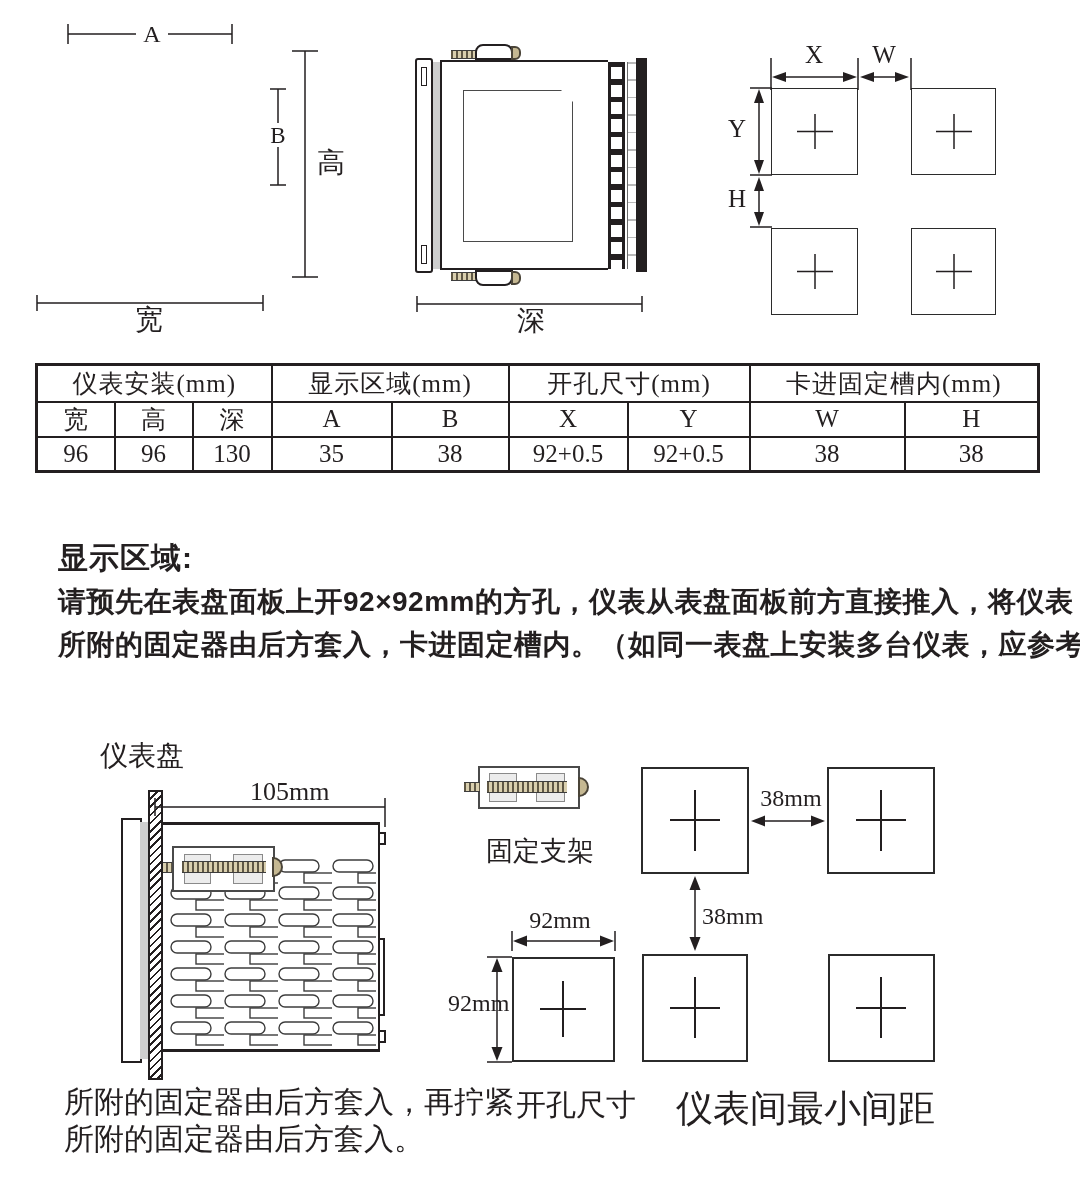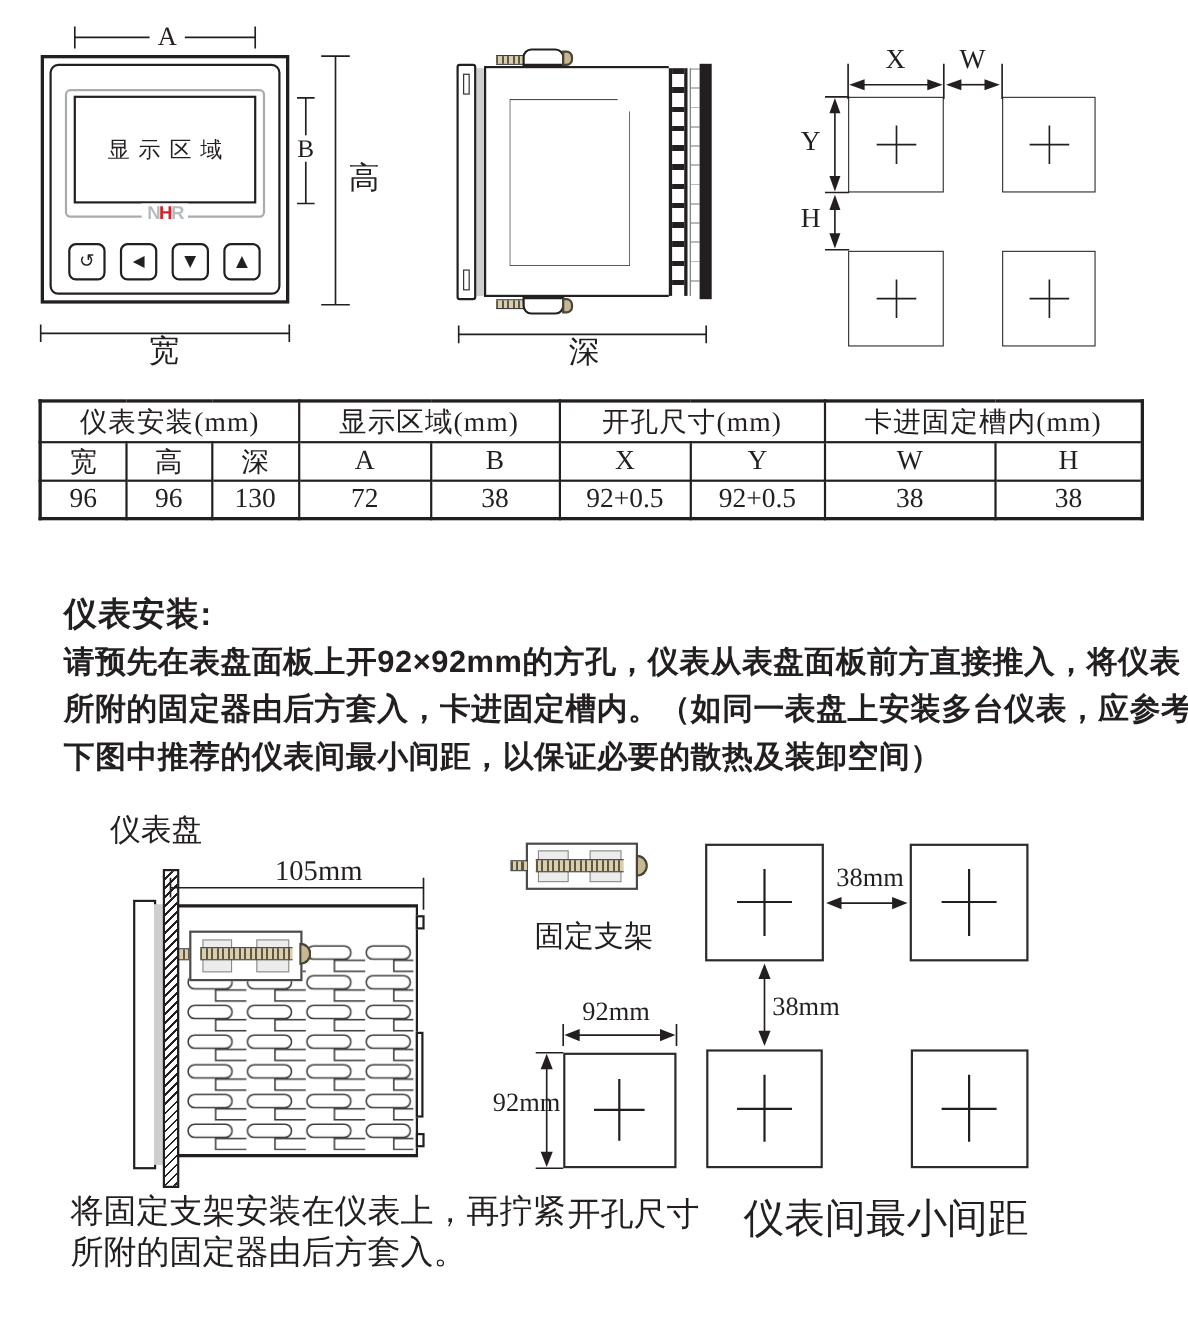--- a/index.html
+++ b/index.html
@@ -70,34 +70,20 @@
   .m-tab { border:2px solid #231f20; background:#fff; }
   #m-bracket { left:172px; top:846px; width:103px; height:46px; border:2px solid #4a4a4a; background:#fff; }
   .grayblock { background:#ececec; border:1.5px solid #8a8a8a; }
   #b2-rect { left:478px; top:766px; width:102px; height:43px; border:2px solid #4a4a4a; background:#fff; }
 </style>
 </head>
 <body>
 
 <div id="page">
 
-  <div class="abs" id="fv-outer">
-    <div id="fv-inner"></div>
-    <div id="fv-bezel"></div>
-    <div id="fv-display" class="ctr serif">
-      <span>显示区域</span>
-    </div>
-    <div id="fv-logo"><span style="color:#b7bcc0">N</span><span style="color:#d2232a">H</span><span style="color:#b7bcc0">R</span></div>
-    <div id="fv-buttons">
-      <div class="fv-btn" style="font-size:17px">↺</div>
-      <div class="fv-btn">◀</div>
-      <div class="fv-btn">▼</div>
-      <div class="fv-btn">▲</div>
-    </div>
-  </div>
 
   <div class="abs" id="sv-gray"></div>
   <div class="abs" id="sv-bezel">
     <div class="sv-slot" style="top:7px"></div>
     <div class="sv-slot" style="bottom:7px"></div>
   </div>
   <div class="abs" id="sv-body"></div>
   <div class="abs" id="sv-innerrect"></div>
   <div class="abs" id="sv-terms"></div>
   <div class="abs" id="sv-comb"></div>
@@ -144,36 +130,35 @@
         <td>B</td>
         <td>X</td>
         <td>Y</td>
         <td>W</td>
         <td>H</td>
       </tr>
       <tr class="vv">
         <td>96</td>
         <td>96</td>
         <td>130</td>
-        <td>72</td>
+        <td>35</td>
         <td>38</td>
         <td>92+0.5</td>
         <td>92+0.5</td>
         <td>38</td>
         <td>38</td>
       </tr>
     </tbody>
       </table>
   </div>
 
-  <div class="abs sansb" id="inst-heading">仪表安装:</div>
+  <div class="abs sansb" id="inst-heading">显示区域:</div>
   <div class="abs sansb" id="inst-body">
     <div>请预先在表盘面板上开92×92mm的方孔，仪表从表盘面板前方直接推入，将仪表</div>
     <div>所附的固定器由后方套入，卡进固定槽内。（如同一表盘上安装多台仪表，应参考</div>
-    <div>下图中推荐的仪表间最小间距，以保证必要的散热及装卸空间）</div>
   </div>
 
   <div class="abs dimlabel serif" style="left:100px;top:742px;font-size:28px">仪表盘</div>
   <div class="abs dimlabel serif" style="left:250px;top:779px;font-size:26px">105mm</div>
 
   <div class="abs" id="m-bezel"></div>
   <div class="abs" id="m-gray"></div>
   <div class="abs" id="m-body"></div>
 
   <svg class="abs" style="left:170px;top:858px" width="206" height="188">
@@ -193,21 +178,21 @@
   <div class="abs" id="m-bracket"></div>
   <div class="abs grayblock" style="left:184px;top:854px;width:27px;height:30px"></div>
   <div class="abs grayblock" style="left:233px;top:854px;width:30px;height:30px"></div>
   <div class="abs thread" style="left:156px;top:862px;width:16px;height:11px"></div>
   <div class="abs thread" style="left:182px;top:861px;width:84px;height:12px"></div>
   <div class="abs screwhead" style="left:272px;top:857px;width:11px;height:20px;border-radius:0 10px 10px 0"></div>
 
   <div class="abs" id="hatchbar"></div>
 
   <div class="abs serif" style="left:64px;top:1083px;font-size:30px;line-height:37px">
-    <div>将固定支架安装在仪表上，再拧紧</div>
+    <div>所附的固定器由后方套入，再拧紧</div>
     <div>所附的固定器由后方套入。</div>
   </div>
 
   <div class="abs" id="b2-rect"></div>
   <div class="abs grayblock" style="left:489px;top:773px;width:28px;height:29px"></div>
   <div class="abs grayblock" style="left:536px;top:773px;width:29px;height:29px"></div>
   <div class="abs thread" style="left:464px;top:782px;width:16px;height:10px"></div>
   <div class="abs thread" style="left:487px;top:781px;width:80px;height:12px"></div>
   <div class="abs screwhead" style="left:578px;top:777px;width:11px;height:20px;border-radius:0 10px 10px 0"></div>
   <div class="abs dimlabel serif" style="left:486px;top:838px;font-size:27px">固定支架</div>

